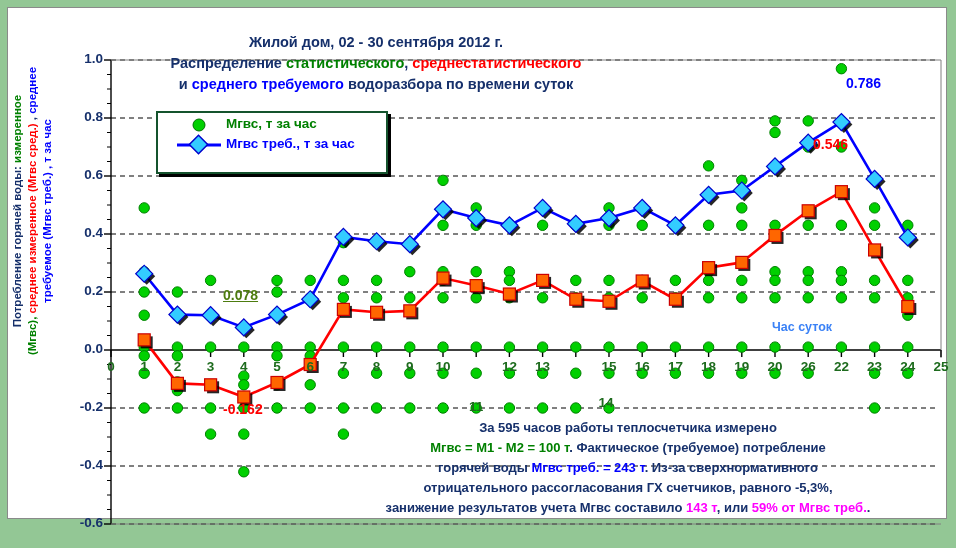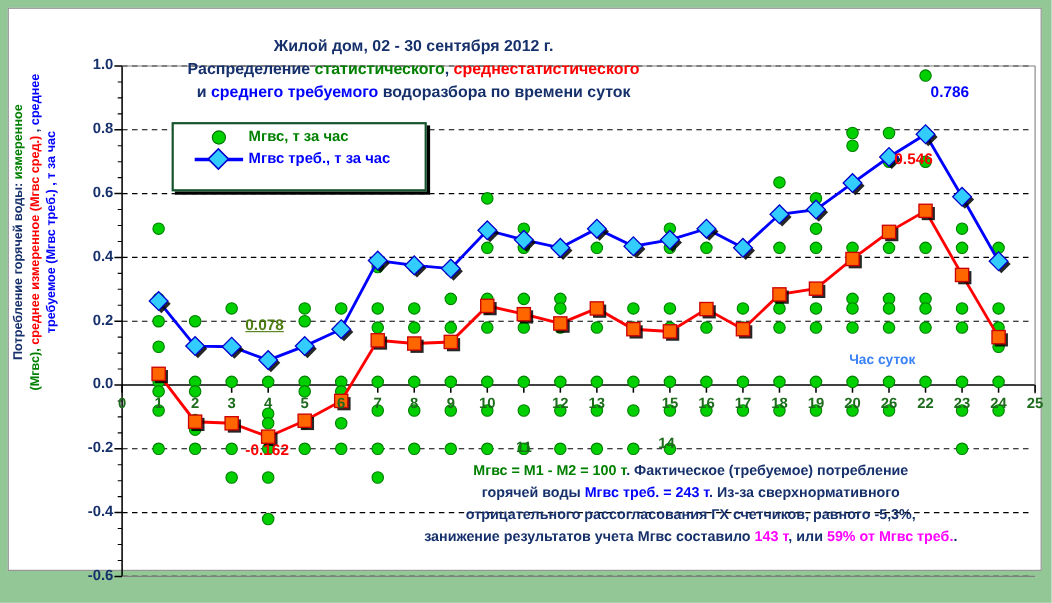--- a/index.html
+++ b/index.html
@@ -506,19 +506,20 @@
   <div id="xlabel">Час суток</div>
 
   <div id="callouts">
       <div class="callout" style="left: 215px; top: 279px; color: #4d7c0f; text-decoration: underline;">0.078</div>
       <div class="callout" style="left: 215px; top: 393px; color: rgb(255, 0, 0);">-0.162</div>
       <div class="callout" style="left: 838px; top: 67px; color: rgb(0, 0, 255);">0.786</div>
       <div class="callout" style="left: 805px; top: 128px; color: rgb(255, 0, 0);">0.546</div>
     </div>
 
   <div id="note">
+    <div><span>За 595 часов работы теплосчетчика измерено</span></div>
     <div><span class="c-green">Мгвс = М1 - М2 = 100 т</span><span>. Фактическое (требуемое) потребление</span></div>
     <div><span>горячей воды </span><span class="c-blue">Мгвс треб. = 243 т</span><span>. Из-за сверхнормативного</span></div>
     <div><span>отрицательного рассогласования ГХ счетчиков, равного -5,3%,</span></div>
     <div><span>занижение результатов учета Мгвс составило </span><span class="c-magenta">143 т</span><span>, или </span><span class="c-magenta">59% от Мгвс треб.</span><span>.</span></div>
   </div>
 
 </div>
 
 </body></html>

